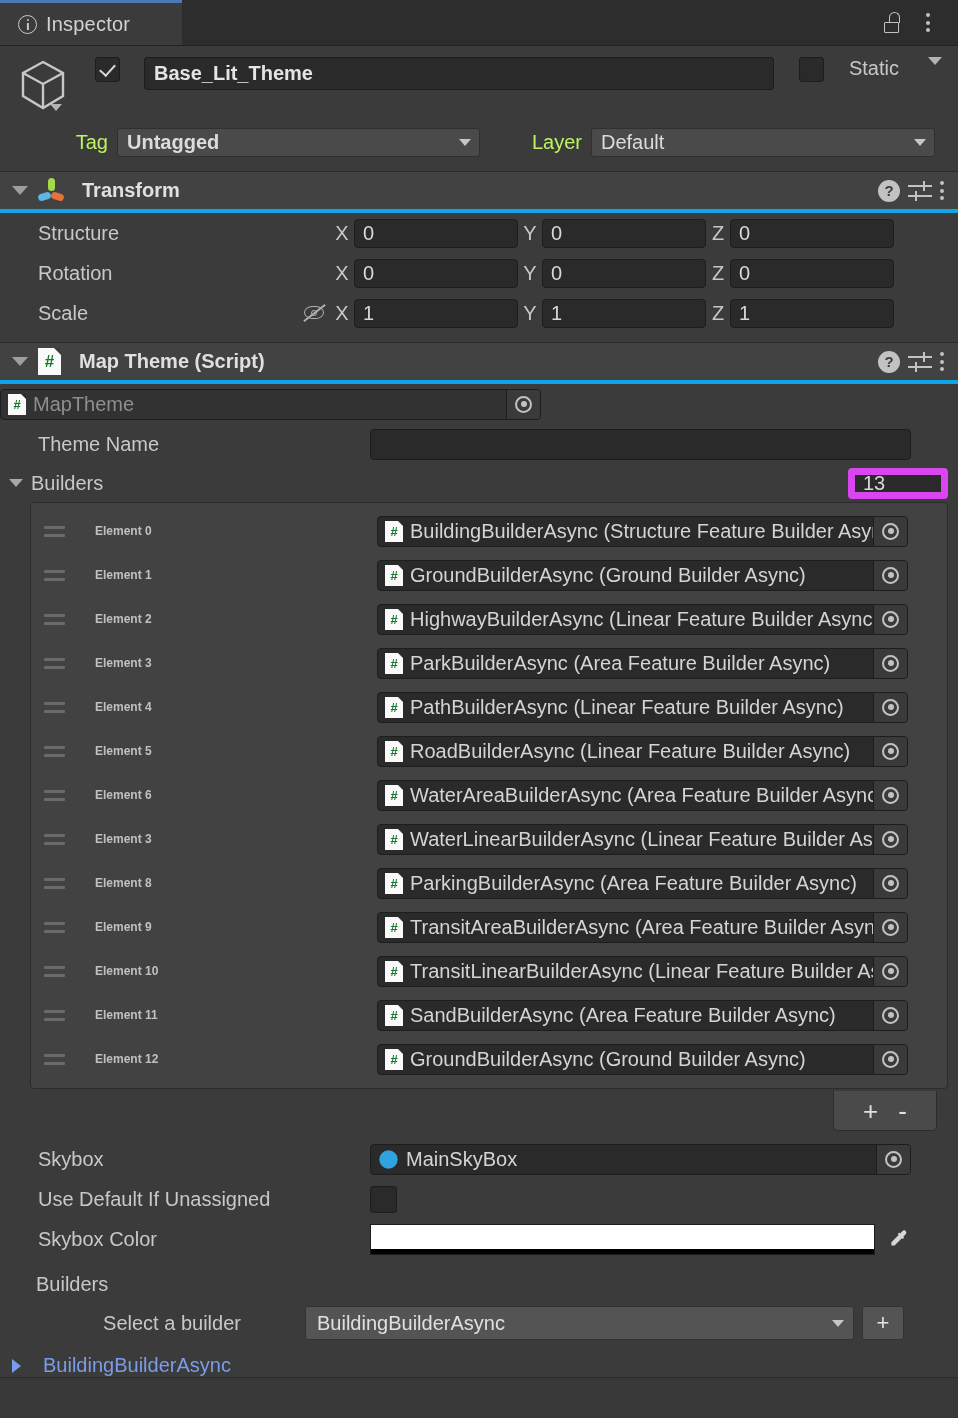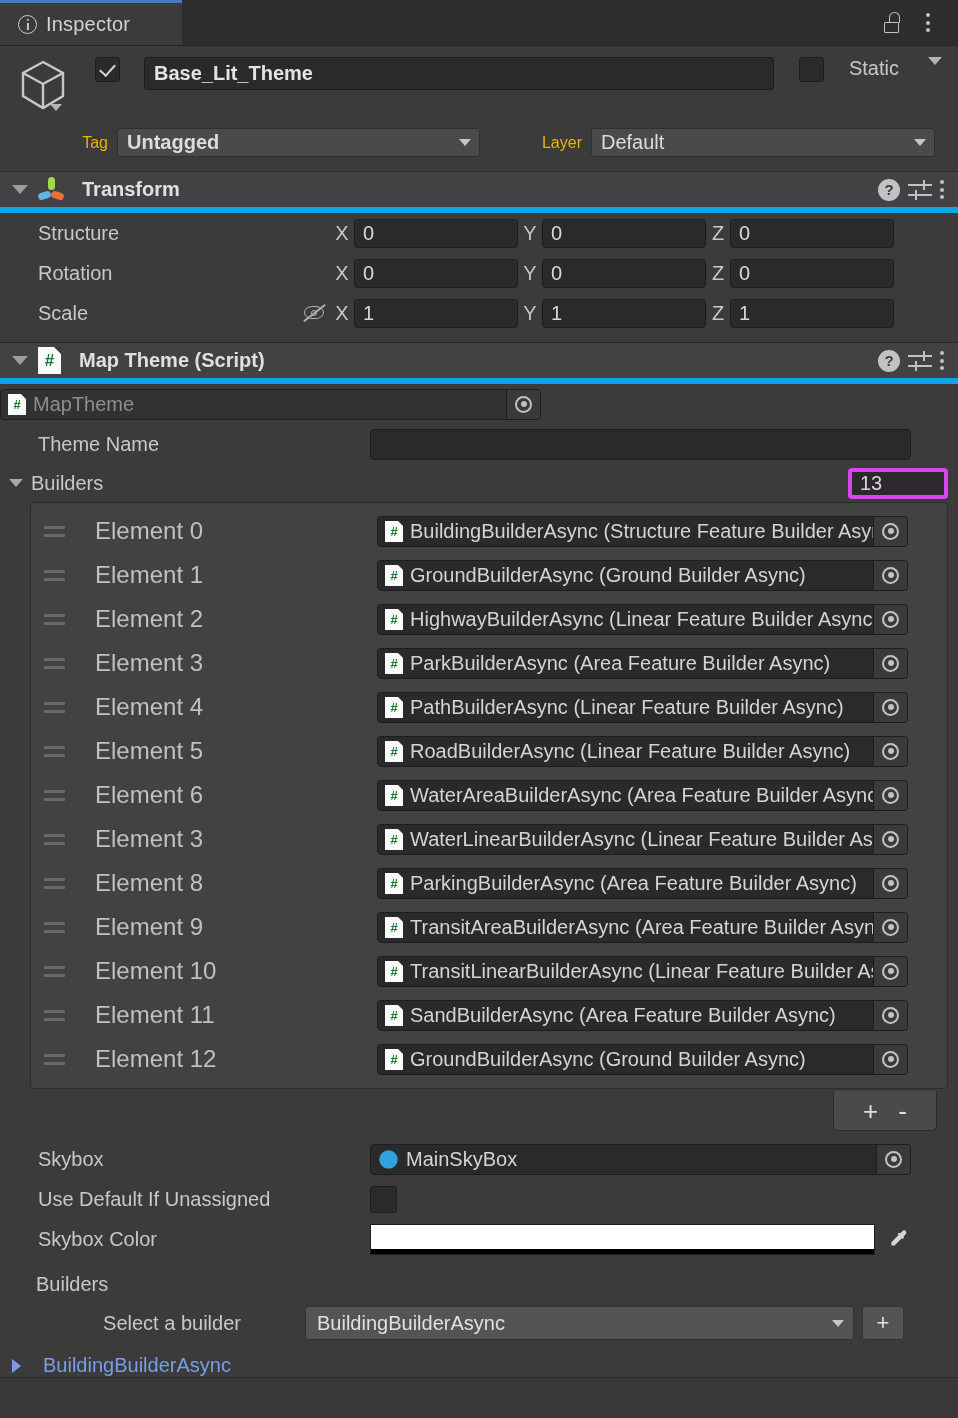--- a/index.html
+++ b/index.html
@@ -148,21 +148,21 @@
   .caret-dn {
     width: 0; height: 0;
     border-left: 7px solid transparent;
     border-right: 7px solid transparent;
     border-top: 8px solid #b4b4b4;
     margin-left: 14px;
     margin-right: 2px;
     flex: none;
   }
   .obj-row2 { display: flex; align-items: center; margin-top: 11px; }
-  .mini-label { font-size: 16px; color: #eab308; }
+  .mini-label { font-size: 20px; color: #bef264; }
   .dropdown {
     height: 29px;
     background: #4a4a4a;
     border: 1px solid #303030;
     border-radius: 3px;
     display: flex; align-items: center;
     justify-content: space-between;
     padding: 0 8px 0 9px;
     font-size: 20px;
     color: #dcdcdc;
@@ -178,21 +178,21 @@
   
   .comp {
     background: #3b3b3b;
     border-bottom: 1px solid #2a2a2a;
   }
   .comp-header {
     height: 41px;
     background: #424242;
     display: flex; align-items: center;
     padding: 0 14px 0 12px;
-    border-bottom: 6px solid #0ea5e9;
+    border-bottom: 4px solid #0ea5e9;
   }
   .foldout {
     width: 0; height: 0;
     border-left: 8px solid transparent;
     border-right: 8px solid transparent;
     border-top: 9px solid #9e9e9e;
     flex: none; margin-right: 10px;
   }
   .foldout.sm {
     border-left-width: 7px; border-right-width: 7px; border-top-width: 8px;
@@ -353,21 +353,21 @@
     display: flex; align-items: center;
     height: 38px;
     padding-left: 9px;
   }
   .builders-hdr .lbl { font-size: 20px; color: #c8c8c8; }
   .size-input {
     margin-left: auto;
     margin-right: 10px;
     width: 100px; height: 31px;
     background: #2a2a2a;
-    border: 4px solid #d946ef;
+    border: 7px solid #d946ef;
     border-radius: 4px;
     display: flex; align-items: center;
     padding: 0 8px;
     font-size: 20px; color: #d8d8d8;
   }
   .list-box {
     margin: 0 10px 0 30px;
     background: #424242;
     border: 1px solid #2c2c2c;
     border-radius: 4px;
@@ -378,21 +378,21 @@
     height: 44px;
     padding: 0 9px 0 6px;
   }
   .grip {
     width: 30px; flex: none;
     display: flex; flex-direction: column; gap: 5px;
     align-items: center;
     padding-left: 4px;
   }
   .grip i { display: block; width: 21px; height: 3px; background: #6a6a6a; border-radius: 1px; }
-  .el-label { font-size: 24px; color: #c0c0c0; width: 310px; flex: none; padding-left: 28px; }
+  .el-label { font-size: 12px; color: #c0c0c0; width: 310px; flex: none; padding-left: 28px; font-weight: bold; }
 
   .addrem {
     display: flex; justify-content: flex-end;
     padding: 0 21px 0 0;
     margin-top: 2px;
   }
   .addrem-box {
     width: 104px; height: 40px;
     background: #4a4a4a;
     border: 1px solid #2c2c2c;

